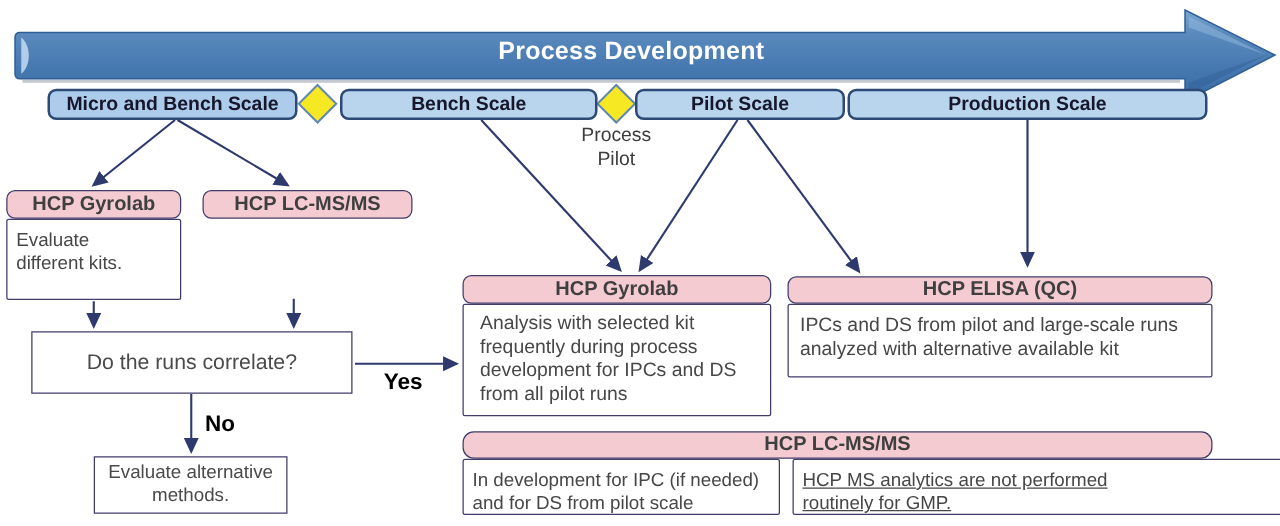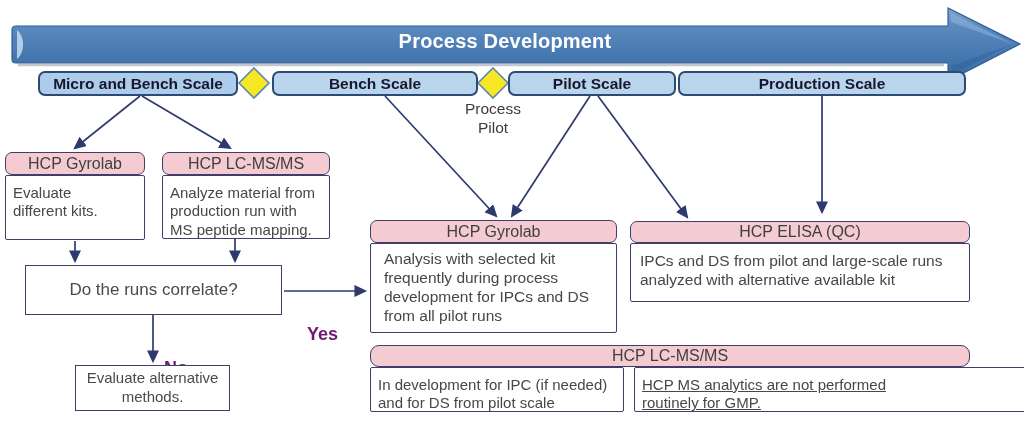--- a/index.html
+++ b/index.html
@@ -22,33 +22,33 @@
   }
   .stage-first{background:#adcbea;}
   .process-lock{
     left:453px;top:99px;width:80px;text-align:center;
     font-size:15.5px;color:#3c3c3e;line-height:1.25;
   }
   
   .flowbox-header{
     background:#f4cbd1;border:1.6px solid #413d6b;border-radius:7px;
     display:flex;align-items:center;justify-content:center;
-    font-size:16px;font-weight:normal;color:#3f3f40;white-space:nowrap;
+    font-size:16px;font-weight:bold;color:#3f3f40;white-space:nowrap;
   }
   .flowbox-body{
     background:#ffffff;border:1.6px solid #413d6b;border-radius:2px;
     font-size:15px;color:#474748;line-height:1.22;white-space:pre-line;
     padding:8px 7px;
   }
   .plainbox{
     background:#ffffff;border:1.6px solid #413d6b;
     display:flex;align-items:center;justify-content:center;text-align:center;
     color:#4a4a4b;white-space:pre-line;
   }
-  .edge-label{font-weight:bold;color:#701a75;font-size:18px;margin-top:29px;}
+  .edge-label{font-weight:bold;color:#000000;font-size:18px;}
 </style>
 </head>
 <body>
 
 <div id="canvas">
 
   <svg id="connector-layer" viewBox="0 0 1024 421" xmlns="http://www.w3.org/2000/svg">
     <defs>
       <linearGradient id="bannerGrad" x1="0" y1="0" x2="0" y2="1">
         <stop offset="0" stop-color="#7ba6d2"></stop>
@@ -94,23 +94,20 @@
   <div class="abs stage" style="left:508px;width:168px;">Pilot Scale</div>
   <div class="abs stage" style="left:678px;width:288px;">Production Scale</div>
 
   <div class="abs process-lock">Process Pilot</div>
 
   <div class="abs flowbox-header" style="left:5px;top:152px;width:140px;height:23px;">HCP Gyrolab</div>
   <div class="abs flowbox-body" style="left:5px;top:175px;width:140px;height:65px;">Evaluate
 different kits.</div>
 
   <div class="abs flowbox-header" style="left:162px;top:152px;width:168px;height:23px;">HCP LC-MS/MS</div>
-  <div class="abs flowbox-body" style="left:162px;top:175px;width:168px;height:64px;">Analyze material from
-production run with
-MS peptide mapping.</div>
 
   <div class="abs plainbox" style="left:25px;top:265px;width:257px;height:50px;font-size:17px;">Do the runs correlate?</div>
   <div class="abs edge-label" style="left:307px;top:295px;">Yes</div>
   <div class="abs edge-label" style="left:164px;top:329px;">No</div>
 
   <div class="abs plainbox" style="left:75px;top:365px;width:155px;height:46px;font-size:15px;line-height:1.25;">Evaluate alternative
 methods.</div>
 
   <div class="abs flowbox-header" style="left:370px;top:220px;width:247px;height:23px;">HCP Gyrolab</div>
   <div class="abs flowbox-body" style="left:370px;top:243px;width:247px;height:90px;padding:6px 13px;font-size:15.5px;">Analysis with selected kit

